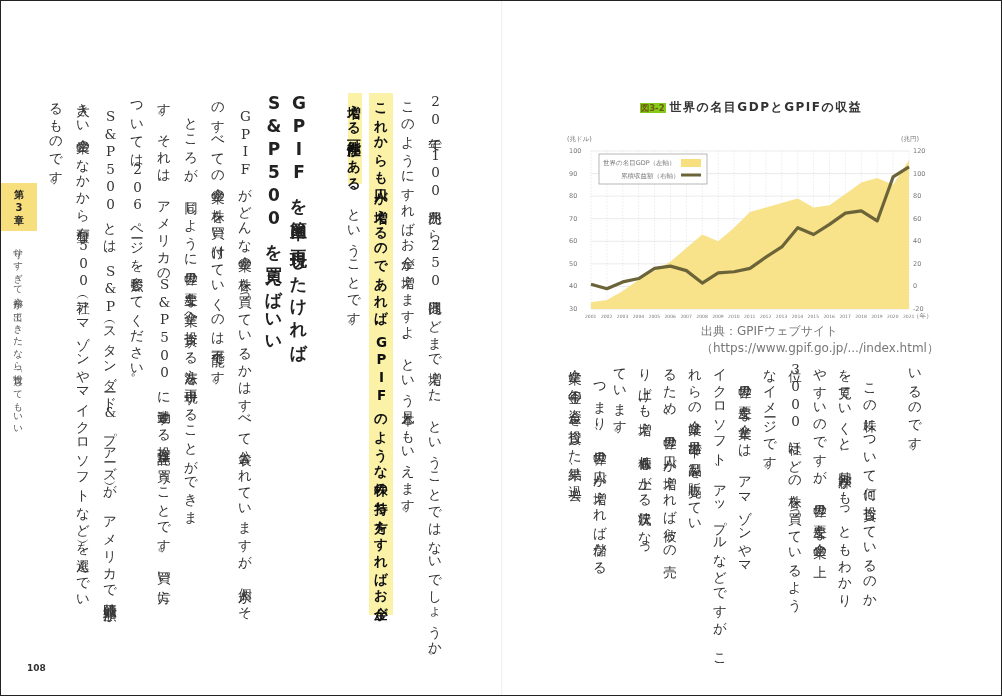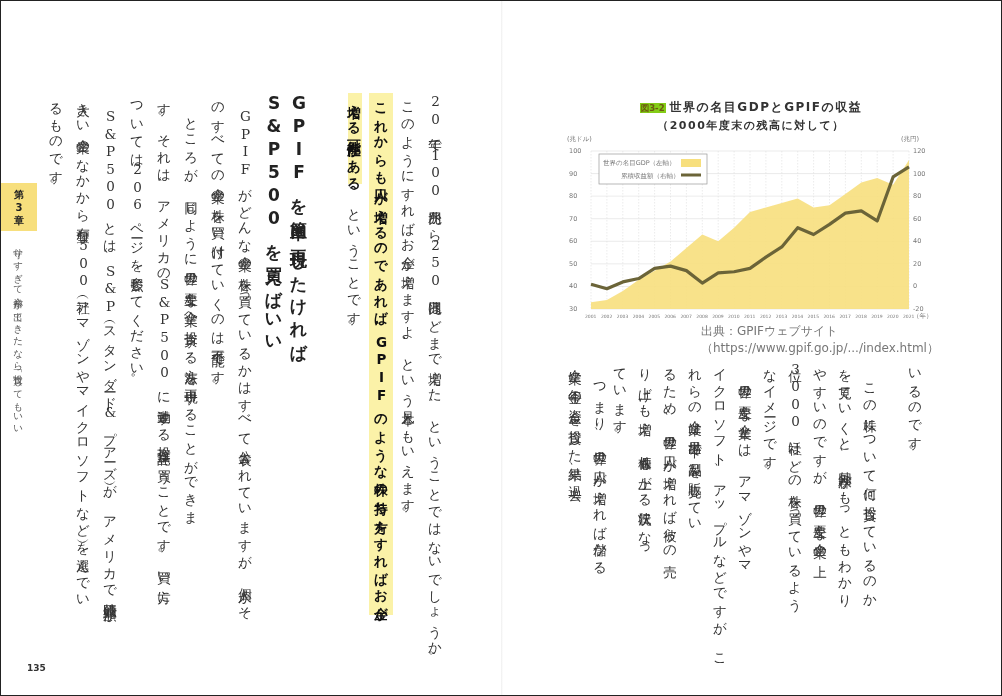--- a/index.html
+++ b/index.html
@@ -45,25 +45,24 @@
 
   <div class="vt serif" style="left:230px;">　GPIFがどんな企業の株を買っているかはすべて公表されていますが、個人がそ</div>
   <div class="vt serif" style="left:203px;">のすべての企業の株を買い付けていくのは不可能です。</div>
   <div class="vt serif" style="left:176px;">　ところが、同じように世界の主要な企業へ投資する方法を再現することができま</div>
   <div class="vt serif" style="left:149px;">す。それは、アメリカのS&amp;P500に連動する投資信託を買うことです。買い方に</div>
   <div class="vt serif" style="left:122px;">ついては206ページを参照してください。</div>
   <div class="vt serif" style="left:95px;">　S&amp;P500とは、S&amp;P（スタンダード&amp;プアーズ）が、アメリカで時価総額が</div>
   <div class="vt serif" style="left:68px;">大きい企業のなかから有望な500社（アマゾンやマイクロソフトなど）を選んでい</div>
   <div class="vt serif" style="left:41px;">るものです。</div>
 
-  <div class="pageno" style="left:26px;">135</div>
+  <div class="pageno" style="left:26px;">108</div>
 
   <div class="fig-title">
     <span class="num">図3-2</span><span class="main">世界の名目GDPとGPIFの収益</span>
-    <span class="sub">（2000年度末の残高に対して）</span>
   </div>
 
   <svg class="chart" viewBox="0 0 380 210" xmlns="http://www.w3.org/2000/svg">
     <text class="axis-lbl" x="6" y="10">(兆ドル)</text>
     <text class="axis-lbl" x="340" y="10">(兆円)</text>
     <g id="gridlines" stroke="#ddd" stroke-width="0.6">
         <line x1="30" x2="348" y1="178" y2="178"></line>
         <line x1="30" x2="348" y1="155.42857142857144" y2="155.42857142857144"></line>
         <line x1="30" x2="348" y1="132.85714285714286" y2="132.85714285714286"></line>
         <line x1="30" x2="348" y1="110.28571428571429" y2="110.28571428571429"></line>

